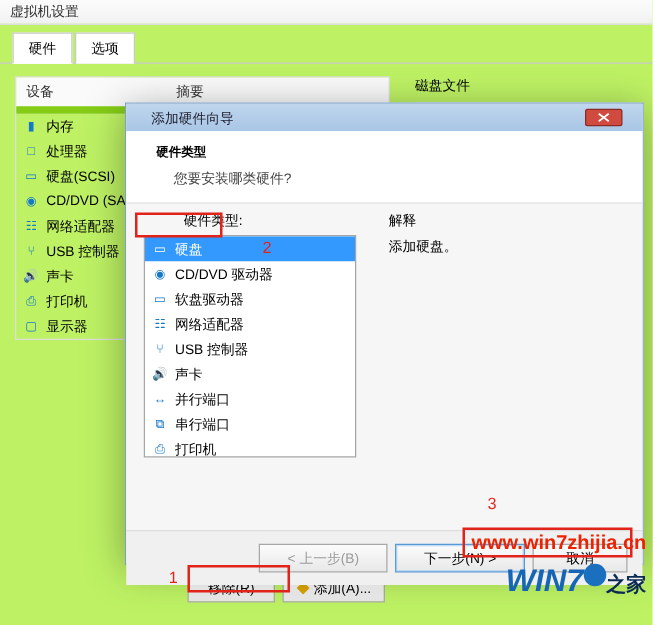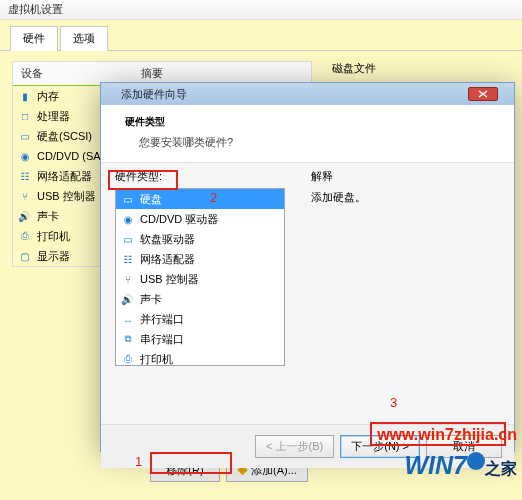--- a/index.html
+++ b/index.html
@@ -1,29 +1,29 @@
 <!DOCTYPE html>
 <html><head>
 <meta charset="utf-8">
 <style>
 * { box-sizing: border-box; margin: 0; padding: 0; font-family: "Microsoft YaHei", "SimSun", sans-serif; font-size: 11px; }
 body { background: #fff; width: 522px; height: 500px; overflow: hidden; position: relative; }
 
-.main-window { width: 522px; height: 500px; background: #fef9c3; position: relative; }
+.main-window { width: 522px; height: 500px; background: #bef264; position: relative; }
 
 .title-bar { height: 20px; background: linear-gradient(#fcfcfc,#f1f1f1); border-bottom: 1px solid #ddd; padding: 2px 8px; color: #333; }
 
 .tabs-row { display: flex; padding: 5px 10px 0 10px; border-bottom: 1px solid #c9c9c9; }
 .tab { padding: 4px 12px; border: 1px solid #c9c9c9; background: #fff; border-bottom: none; margin-right: 2px; position: relative; top: 1px; cursor: pointer; }
 .tab.active { background: #fff; border-bottom: 1px solid #fff; }
 
 .content-area { padding: 10px 12px; display: flex; }
 
 .device-panel { width: 300px; border: 1px solid #ddd; }
-.dev-header { display: flex; background: #fafafa; border-bottom: 1px solid #84cc16; }
+.dev-header { display: flex; background: #fafafa; border-bottom: 6px solid #84cc16; }
 .dev-col-h { padding: 4px 8px; font-weight: 400; color: #333; }
 .dev-list { }
 .dev-row { display: flex; align-items: center; padding: 2px 4px; cursor: pointer; }
 .dev-row .icon { width: 16px; height: 16px; margin-right: 4px; display: flex; align-items: center; justify-content: center; font-size: 10px; }
 .dev-name { flex: 0 0 110px; }
 .dev-summary { color: #555; }
 
 .disk-file-panel { margin-left: 20px; }
 .grp-label { margin-bottom: 6px; }
 .disk-file-box { width: 150px; border: 1px solid #ccc; padding: 3px 6px; background: #fff; }
@@ -35,31 +35,31 @@
 .dialog { position: absolute; top: 82px; left: 100px; width: 415px; height: 370px; border: 1px solid #7ca0c5; background: #fff; box-shadow: 0 5px 30px rgba(0,0,0,0.35); }
 .dlg-title { height: 22px; background: linear-gradient(#bfd6ed,#a9c6e6); display: flex; align-items: center; justify-content: space-between; padding: 0 16px; }
 .dlg-title span { color: #223; padding-left: 4px; }
 .dlg-close { width: 30px; height: 14px; background: #d04a3f; border: 1px solid #8b2a22; border-radius: 2px; display: flex; align-items: center; justify-content: center; cursor: pointer; }
 .dlg-close svg { display:block; }
 .dlg-head { background: #fff; padding: 10px 14px 12px 24px; }
 .dlg-head h3 { font-size: 10px; font-weight: 700; margin-bottom: 6px; }
 .dlg-head p { color: #444; margin-left: 14px; }
 .dlg-body { display: flex; padding: 6px 14px 0 14px; border-top: 1px solid #e2e2e2; background: #f6f6f6; height: 262px; }
 .hw-col { width: 180px; }
-.hw-label { margin-bottom: 4px; }
+.hw-label { margin-bottom: 4px; margin-left: 32px; }
 .hw-list { border: 1px solid #a6a6a6; background: #fff; height: 178px; width: 170px; overflow: hidden; }
 .hw-item { display: flex; align-items: center; padding: 2px 4px; cursor: pointer; }
 .hw-item.selected { background: #3399ff; color: #fff; }
 .hw-item .icon { width: 16px; height: 16px; margin-right: 4px; display: flex; align-items: center; justify-content: center; font-size: 10px; }
 .exp-col { margin-left: 16px; }
 .exp-head { margin-bottom: 6px; }
 .exp-text { color: #000; }
 
 .dlg-foot { height: 44px; background: #f0f0f0; border-top: 1px solid #ddd; display: flex; align-items: center; justify-content: flex-end; padding-right: 12px; gap: 6px; }
-.dlg-btn { padding: 3px 10px; min-width: 76px; border: 1px solid #a8a8a8; background: linear-gradient(#fcfcfc,#e8e8e8); text-align: center; cursor: pointer; }
+.dlg-btn { padding: 3px 22px; min-width: 76px; border: 1px solid #a8a8a8; background: linear-gradient(#fcfcfc,#e8e8e8); text-align: center; cursor: pointer; }
 .dlg-btn.disabled { color: #9a9a9a; }
 .dlg-btn.default { border-color: #5a98d6; box-shadow: 0 0 0 1px #bddaf5 inset; }
 
 
 .anno { position: absolute; border: 2px solid #e2231a; pointer-events: none; }
 .anno-num { position: absolute; color: #e2231a; font-size: 13px; font-family: Arial; pointer-events: none; }
 
 
 .watermark { position: absolute; right: 5px; }
 .wm1 { bottom: 56px; color: #e20; font-size: 16px; font-weight: 700; }

